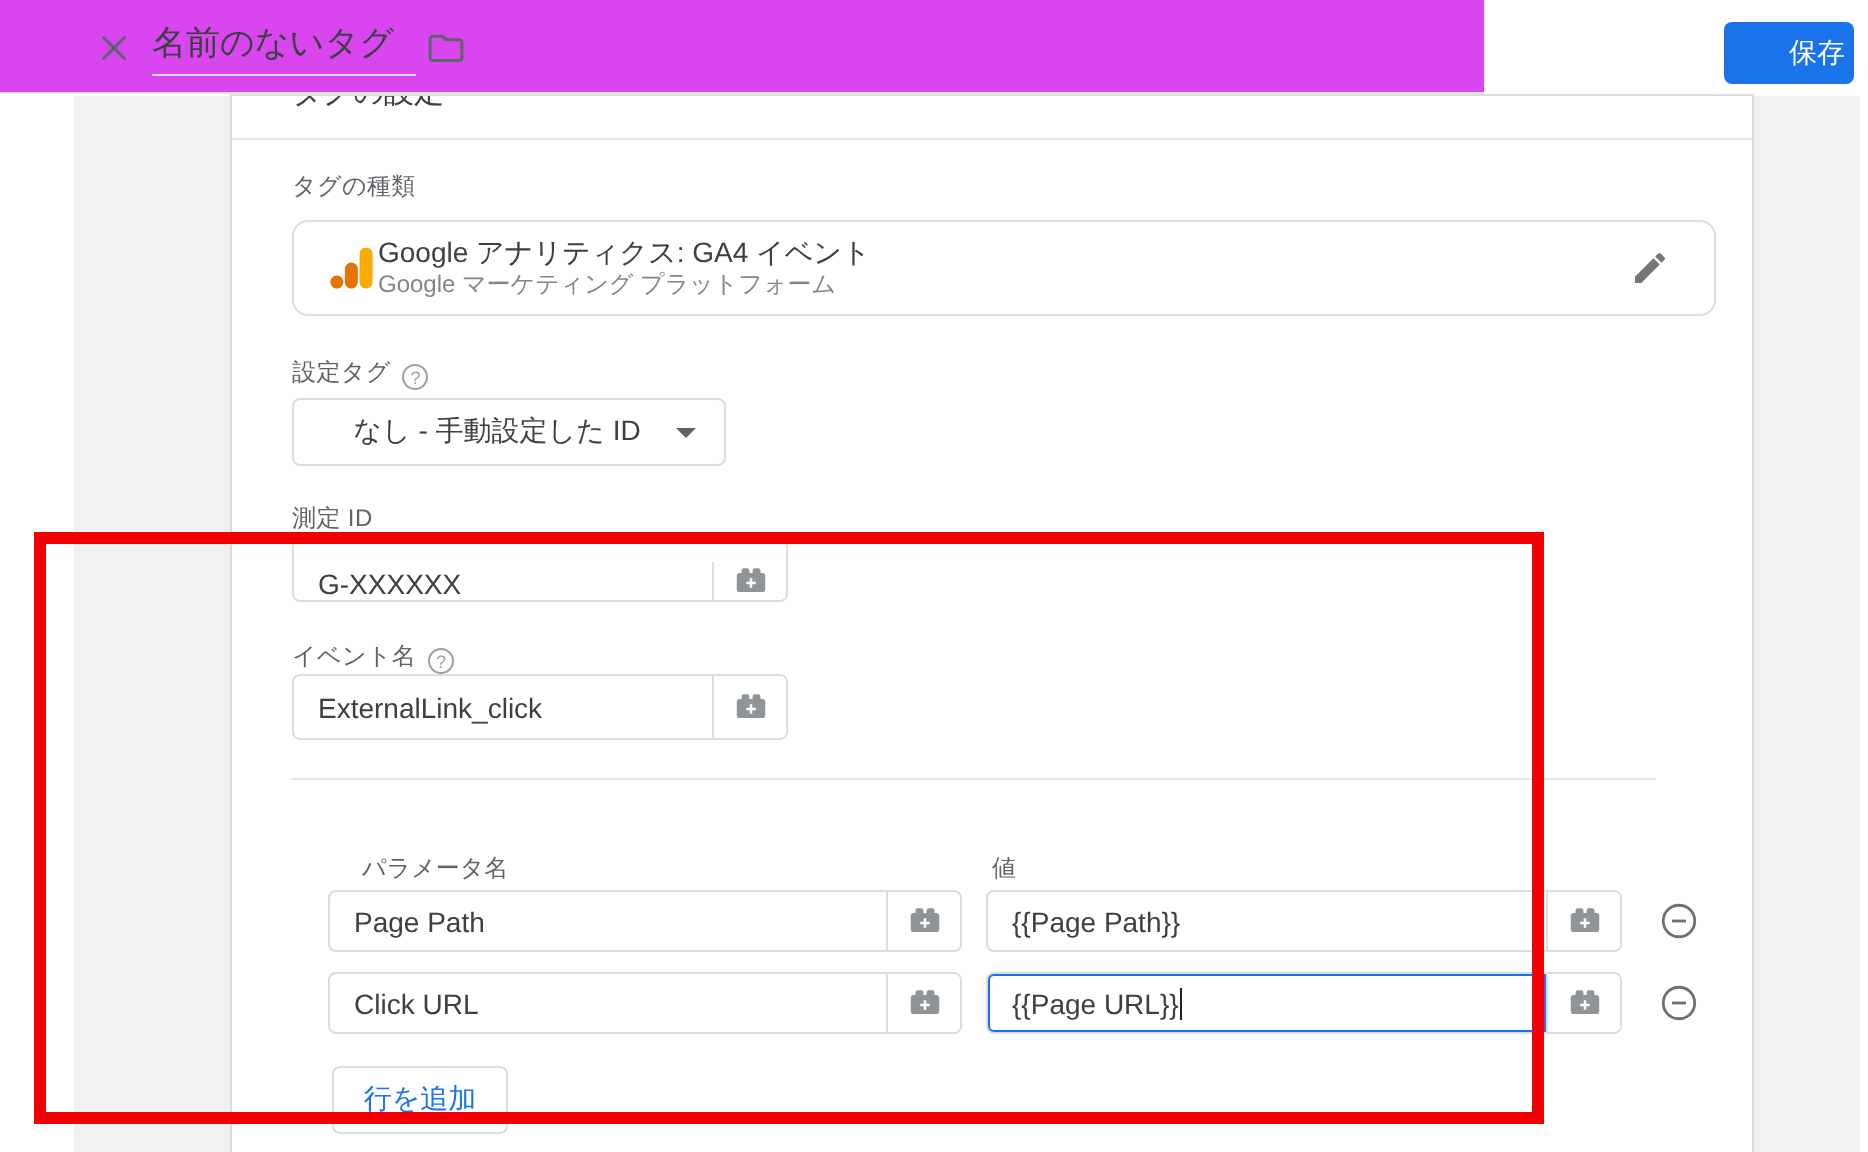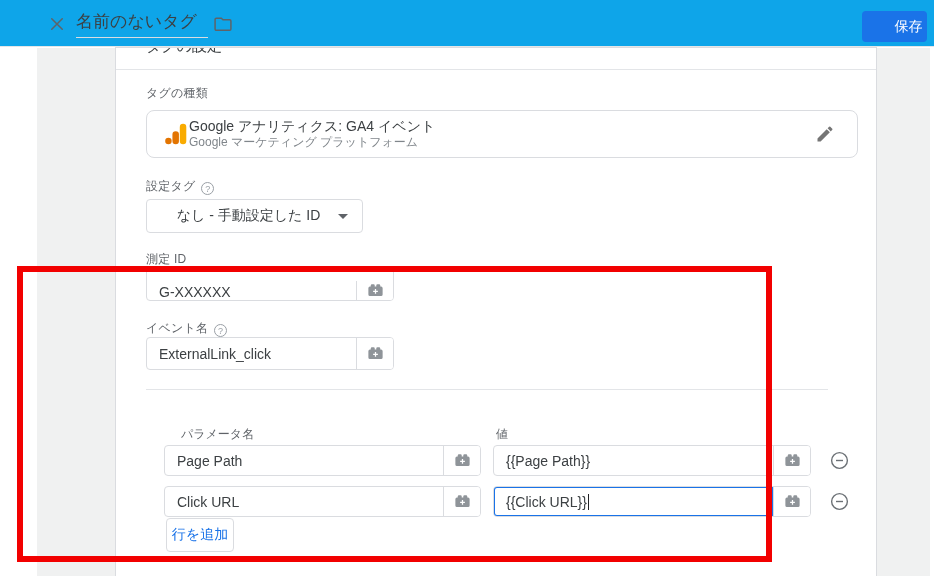--- a/index.html
+++ b/index.html
@@ -1,20 +1,20 @@
 <!DOCTYPE html>
 <html><head>
 <meta charset="utf-8">
 <style>
   * { margin:0; padding:0; box-sizing:border-box; }
   html,body { width:934px; height:576px; }
   body { font-family:"Liberation Sans", sans-serif; background:#ffffff; position:relative; overflow:hidden; }
 
   
-  .header { position:absolute; left:0; top:0; width:934px; height:47px; background:#0ea5e9;
+  .header { position:absolute; left:0; top:0; width:742px; height:47px; background:#d946ef;
             border-bottom:1px solid #e4e6e8; z-index:5; }
   .close-btn { position:absolute; left:46px; top:13px; width:22px; height:22px; cursor:pointer;
                color:#5f6368; display:flex; align-items:center; justify-content:center; }
   .tag-title { position:absolute; left:76px; top:10px; min-width:132px; padding-bottom:4px;
                font-size:17px; color:#3c4043; border-bottom:1px solid #dadce0; }
   .folder-btn { position:absolute; left:213px; top:14px; width:20px; height:20px; color:#5f6368; }
   .save-btn { position:absolute; left:862px; top:11px; width:65px; height:31px; background:#1a73e8;
               color:#fff; font-size:14px; border:none; border-radius:4px; cursor:pointer;
               font-family:"Liberation Sans", sans-serif;padding-left:28px; }
 
@@ -72,21 +72,21 @@
   .param-row-value { left:377px; width:318px; height:31px; }
   .row1 { top:397px; } .row2 { top:438px; }
   .focused-field { border:2px solid #1a73e8; border-radius:4px 0 0 4px; display:flex; align-items:center;
                    padding:0 11px; font-size:14px; color:#3c4043; flex:1; min-width:0; margin:-1px 0 -1px -1px; }
   .text-caret { display:inline-block; width:1px; height:16px; background:#202124; margin-left:1px; }
 
   .minus-btn { position:absolute; left:713px; width:21px; height:21px; color:#6b7075; cursor:pointer;
                background:none; border:none; padding:0; }
   .minus-row1 { top:402px; } .minus-row2 { top:443px; }
 
-  .add-row-btn { position:absolute; left:50px; top:470px; width:68px; height:34px; background:#fff;
+  .add-row-btn { position:absolute; left:50px; top:485px; width:88px; height:34px; background:#fff;
                  border:1px solid #dadce0; border-radius:4px; color:#1a73e8; font-size:14px;
                  cursor:pointer; font-family:"Liberation Sans", sans-serif; }
 
   
   .annotation-rect { position:absolute; left:17px; top:266px; width:755px; height:296px;
                      border:6px solid #f20000; z-index:20; pointer-events:none; }
 
   svg { display:block; }
 </style>
 </head>
@@ -205,21 +205,21 @@
     <input type="text" value="Click URL" style="">
     <div class="lego-btn">
       <svg width="19" height="19" viewBox="0 0 24 24">
           <path d="M6 7V5.5A1.5 1.5 0 017.5 4h2A1.5 1.5 0 0111 5.5V7h2V5.5A1.5 1.5 0 0114.5 4h2A1.5 1.5 0 0118 5.5V7h1a2 2 0 012 2v8a2 2 0 01-2 2H5a2 2 0 01-2-2V9a2 2 0 012-2h1z" fill="currentColor"></path>
           <path d="M12 10.2v6M9 13.2h6" stroke="#fff" stroke-width="1.6"></path>
         </svg>
     </div>
   </div>
   <div class="input-group param-row-value row2">
     <div class="focused-field">
-      <span>{{Click URL}}</span>
+      <span>{{Page URL}}</span>
         <span class="text-caret"></span>
     </div>
     <div class="lego-btn">
       <svg width="19" height="19" viewBox="0 0 24 24">
           <path d="M6 7V5.5A1.5 1.5 0 017.5 4h2A1.5 1.5 0 0111 5.5V7h2V5.5A1.5 1.5 0 0114.5 4h2A1.5 1.5 0 0118 5.5V7h1a2 2 0 012 2v8a2 2 0 01-2 2H5a2 2 0 01-2-2V9a2 2 0 012-2h1z" fill="currentColor"></path>
           <path d="M12 10.2v6M9 13.2h6" stroke="#fff" stroke-width="1.6"></path>
         </svg>
     </div>
   </div>
   <button class="minus-btn minus-row2">

